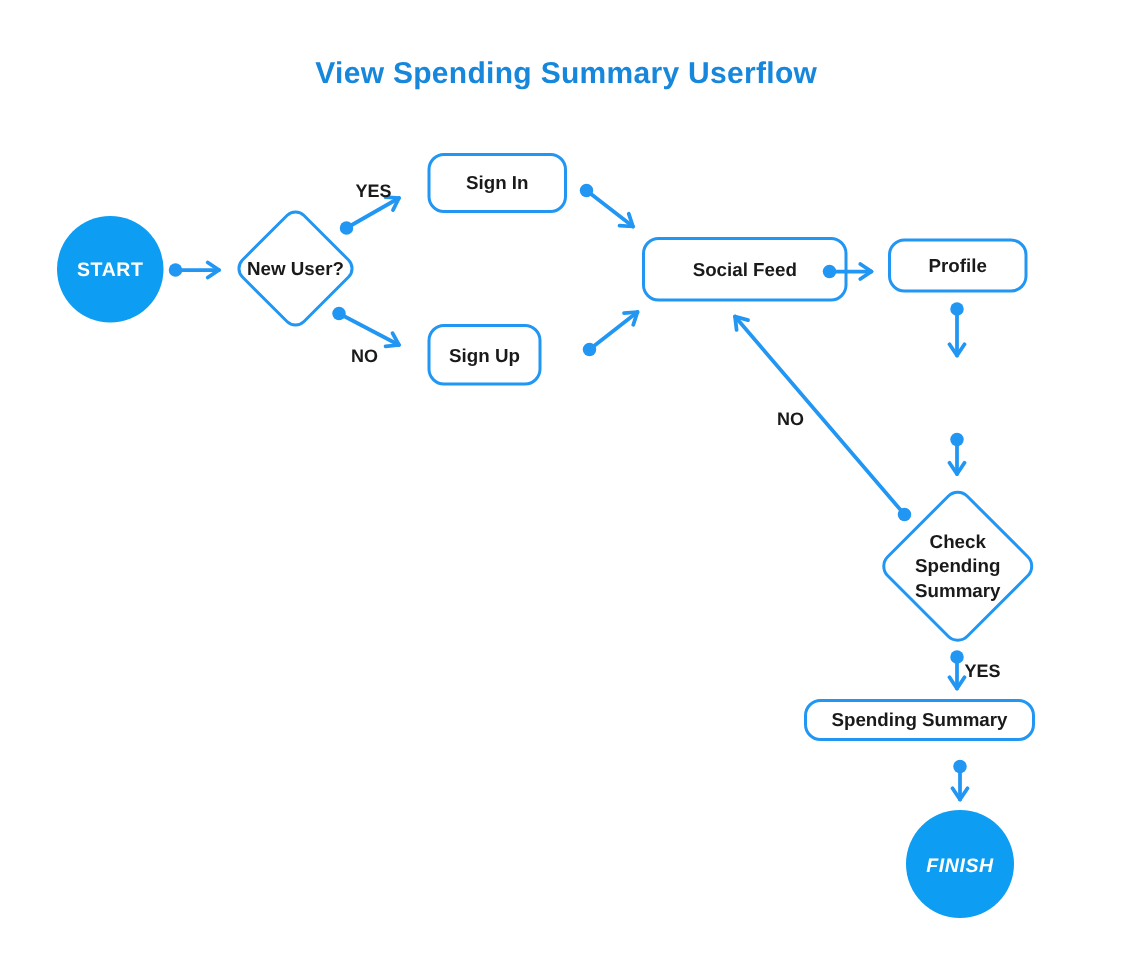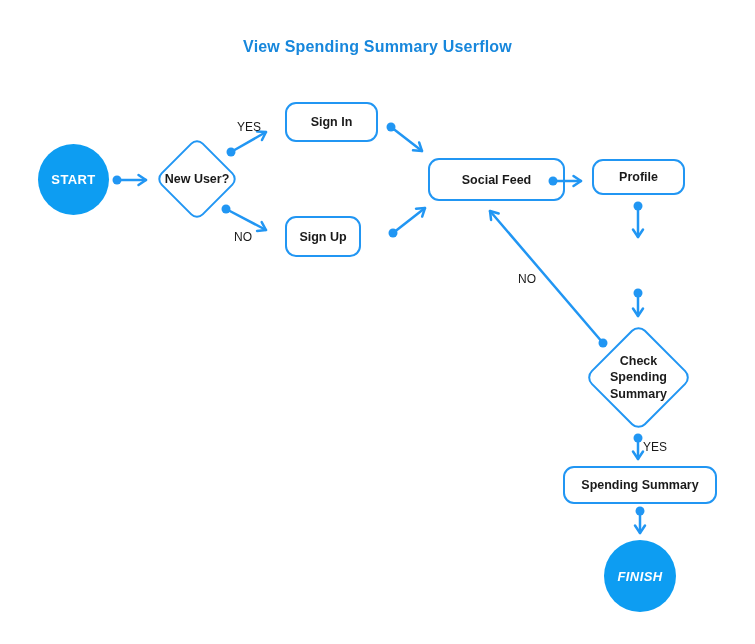--- a/index.html
+++ b/index.html
@@ -14,21 +14,21 @@
   .canvas{
     position:relative;
     width:755px;height:644px;
     background:#ffffff;
     overflow:hidden;
   }
   .title{
     position:absolute;
     left:0;top:38px;width:755px;
     text-align:center;
-    font-size:16px;
+    font-size:20px;
     font-weight:700;
     color:var(--title);
     letter-spacing:.2px;
   }
   .node{
     position:absolute;
     display:flex;align-items:center;justify-content:center;
     z-index:1;
   }
   .terminal{
@@ -60,21 +60,21 @@
     transform:rotate(-45deg);
     color:var(--text);
     font-weight:700;
     font-size:12.5px;
     text-align:center;
     line-height:1.3;
   }
   .edge-label{
     position:absolute;
     font-size:12px;
-    font-weight:400;
+    font-weight:700;
     color:var(--text);
     z-index:6;
   }
   svg.wires{
     position:absolute;left:0;top:0;
     width:755px;height:644px;
     z-index:5;
     pointer-events:none;
   }
   svg.wires line{stroke:var(--stroke);stroke-width:2.5;stroke-linecap:round;}
@@ -164,21 +164,21 @@
     <span>Profile</span>
   </div>
 
 
   <div class="diamond" style="left:600px;top:339px;width:77px;height:77px;border-radius:10px;">
     <div class="dlabel">
       <span style="width:72px;">Check Spending Summary</span>
     </div>
   </div>
 
-  <div class="node process" style="left:563px;top:466px;width:154px;height:38px;">
+  <div class="node process" style="left:536px;top:466px;width:154px;height:28px;">
     <span>Spending Summary</span>
   </div>
 
   <div class="node terminal" style="left:604px;top:540px;width:72px;height:72px;font-style:italic;">
     <span>FINISH</span>
   </div>
 
   <div class="edge-label" style="left:237px;top:120px;">YES</div>
   <div class="edge-label" style="left:234px;top:230px;">NO</div>
   <div class="edge-label" style="left:518px;top:272px;">NO</div>

